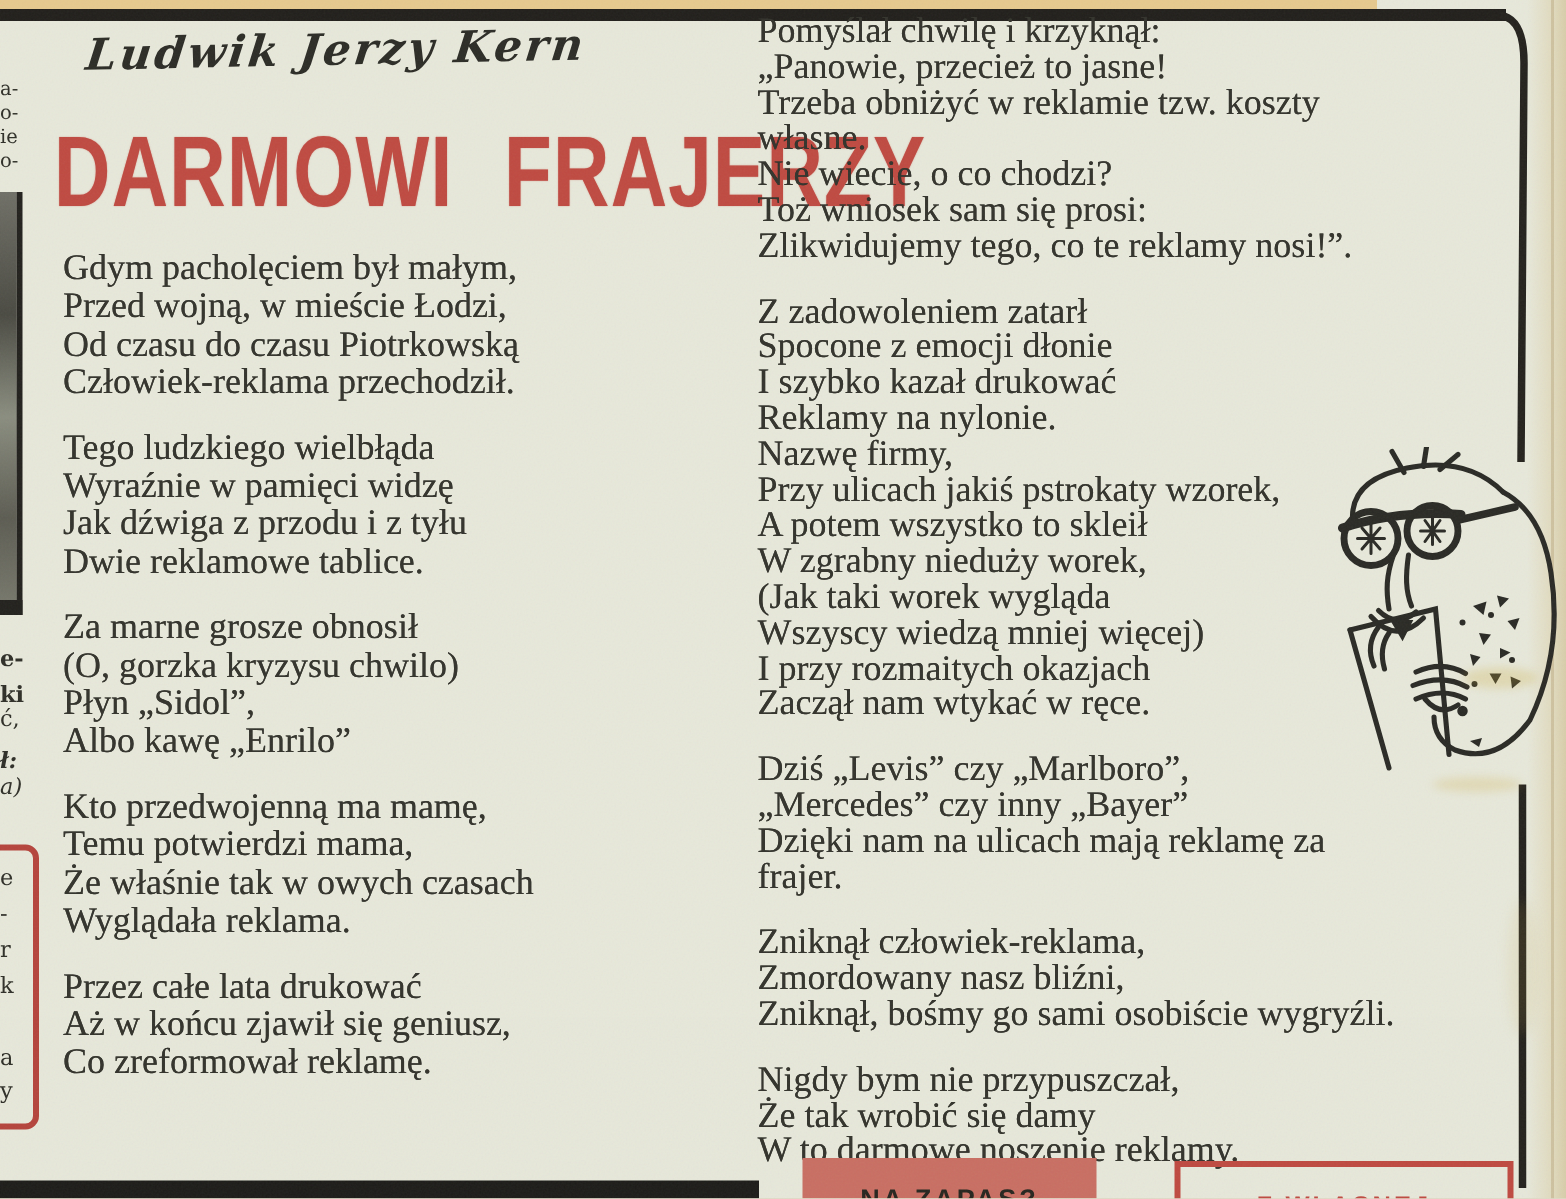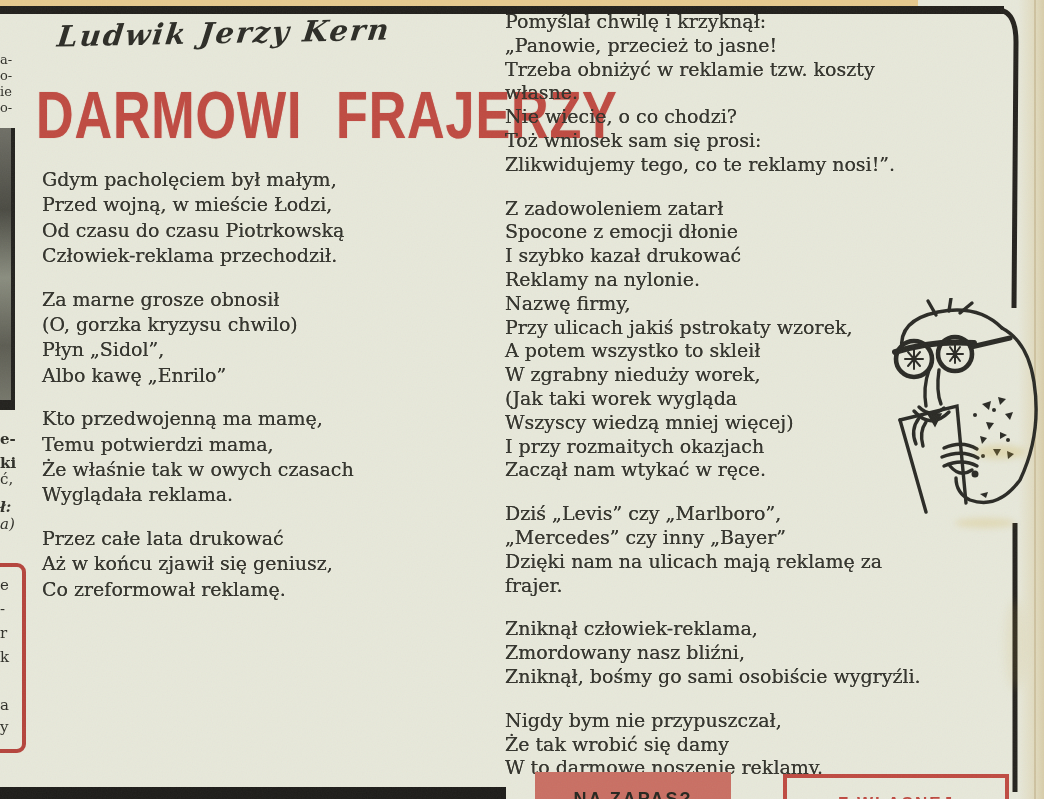--- a/index.html
+++ b/index.html
@@ -35,21 +35,21 @@
   }
   .title{
     position:absolute;left:36px;top:82px;width:560px;
     font-family:"Liberation Sans", sans-serif;font-weight:bold;
     font-size:62px;line-height:62px;letter-spacing:1px;word-spacing:22px;
     color:#bf4a41;transform:scaleX(.84) scaleY(1.08);transform-origin:left top;
     text-shadow:0 0 1px rgba(191,74,65,.6);
     white-space:nowrap;
   }
   
-  .col{position:absolute;font-size:19px;text-shadow:0 0 .4px rgba(45,45,38,.85);}
+  .col{position:absolute;font-size:24px;text-shadow:0 0 .4px rgba(45,45,38,.85);font-family:Liberation Serif, serif;}
   .col-left{left:42px;top:167px;width:440px;line-height:25.4px;}
   .col-right{left:505px;top:10px;width:500px;line-height:23.8px;}
   .stanza{margin:0 0 0 0;}
   .col-left .stanza{margin-bottom:18px;}
   .col-right .stanza{margin-bottom:20px;}
   .pline{white-space:nowrap;}
   .pline.hang{text-align:left;padding-right:64px;white-space:normal;}
   
   .box-filled{position:absolute;left:535px;top:772px;width:196px;height:27px;
     background:#c96f63;overflow:hidden;text-align:center;}
@@ -103,20 +103,26 @@
   <div class="title">DARMOWI FRAJERZY</div>
 
   <div class="col col-left">
     <div class="stanza">
       <div class="pline">Gdym pacholęciem był małym,</div>
       <div class="pline">Przed wojną, w mieście Łodzi,</div>
       <div class="pline">Od czasu do czasu Piotrkowską</div>
       <div class="pline">Człowiek-reklama przechodził.</div>
     </div>
     <div class="stanza">
+      <div class="pline">Tego ludzkiego wielbłąda</div>
+      <div class="pline">Wyraźnie w pamięci widzę</div>
+      <div class="pline">Jak dźwiga z przodu i z tyłu</div>
+      <div class="pline">Dwie reklamowe tablice.</div>
+    </div>
+    <div class="stanza">
       <div class="pline">Za marne grosze obnosił</div>
       <div class="pline">(O, gorzka kryzysu chwilo)</div>
       <div class="pline">Płyn „Sidol”,</div>
       <div class="pline">Albo kawę „Enrilo”</div>
     </div>
     <div class="stanza">
       <div class="pline">Kto przedwojenną ma mamę,</div>
       <div class="pline">Temu potwierdzi mama,</div>
       <div class="pline">Że właśnie tak w owych czasach</div>
       <div class="pline">Wyglądała reklama.</div>

